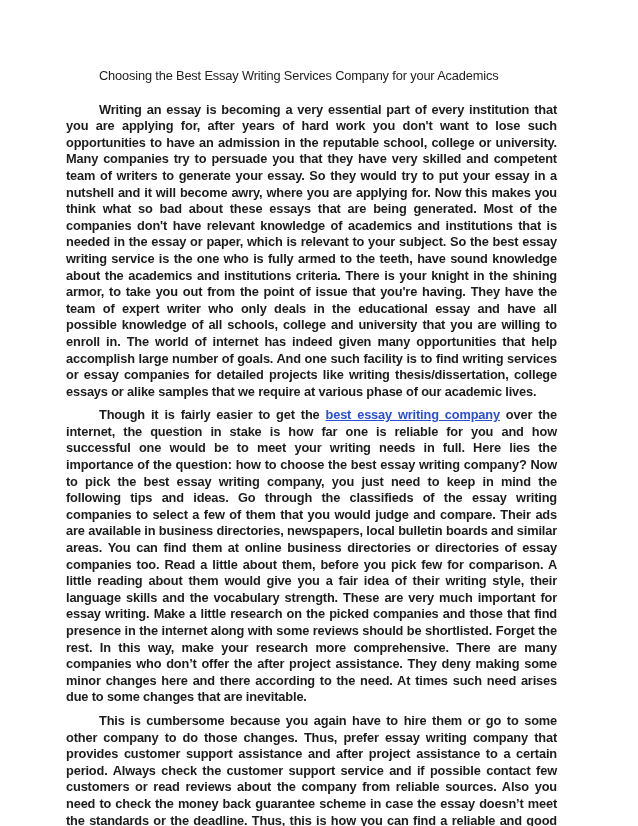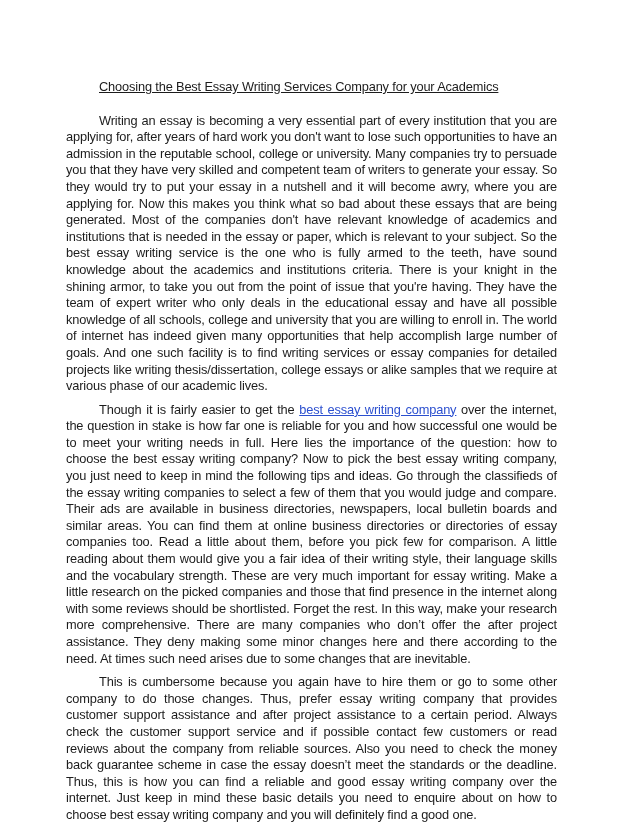--- a/index.html
+++ b/index.html
@@ -20,28 +20,28 @@
     left: 66px;
     top: 68px;
     width: 499px;
     color: #1c1c1c;
     font-size: 12.8px;
     line-height: 16.6px;
     letter-spacing: -0.15px;
   }
   .doc-title {
     text-indent: 33px;
-    margin: 11px 0 17px 0;
+    margin: 0 0 17px 0;
     white-space: nowrap;
-    text-decoration: underline;
   }
   .para {
     text-align: justify;
     text-indent: 33px;
     margin: 0 8px 7px 0;
+    font-weight: bold;
   }
   .inline-link {
     text-decoration: underline;
     cursor: pointer;
   }
 </style>
 </head>
 <body>
 
 <div class="page">

